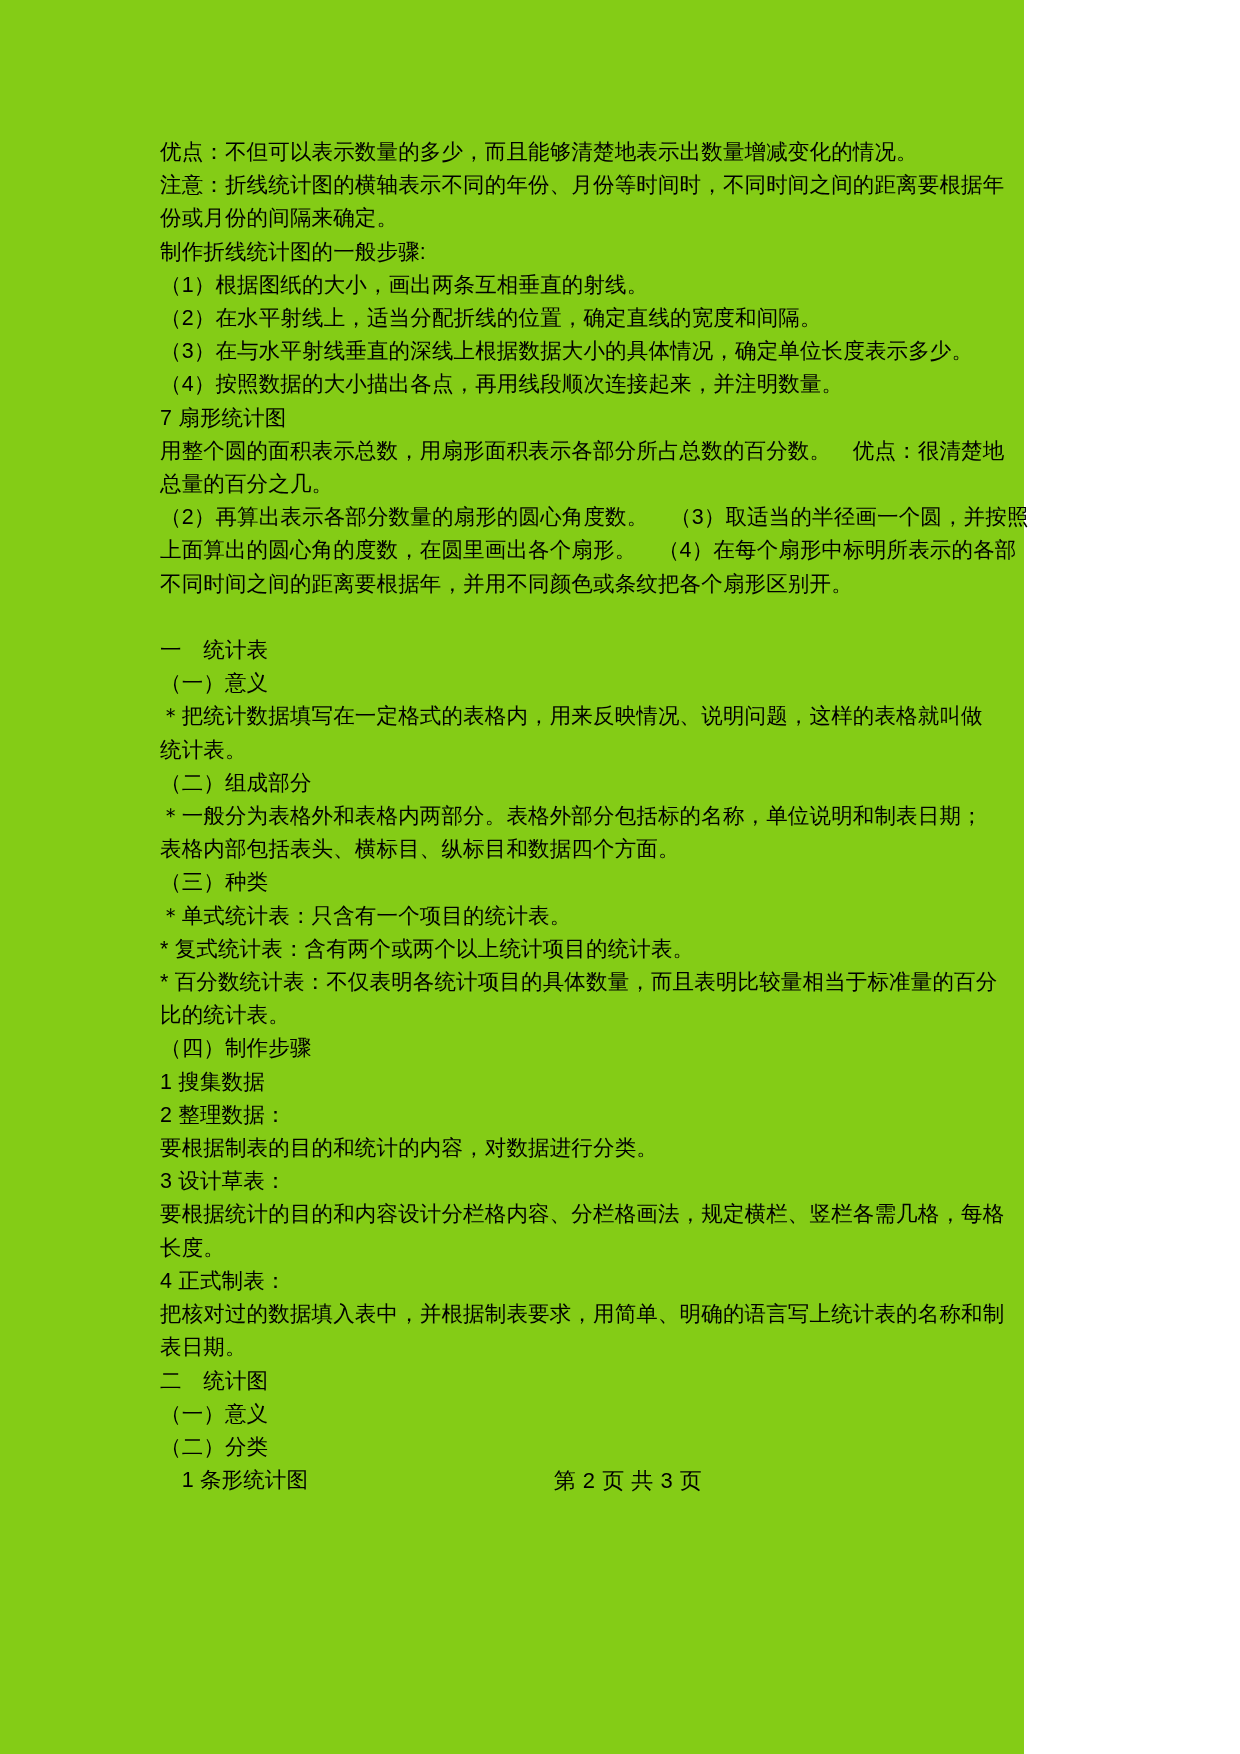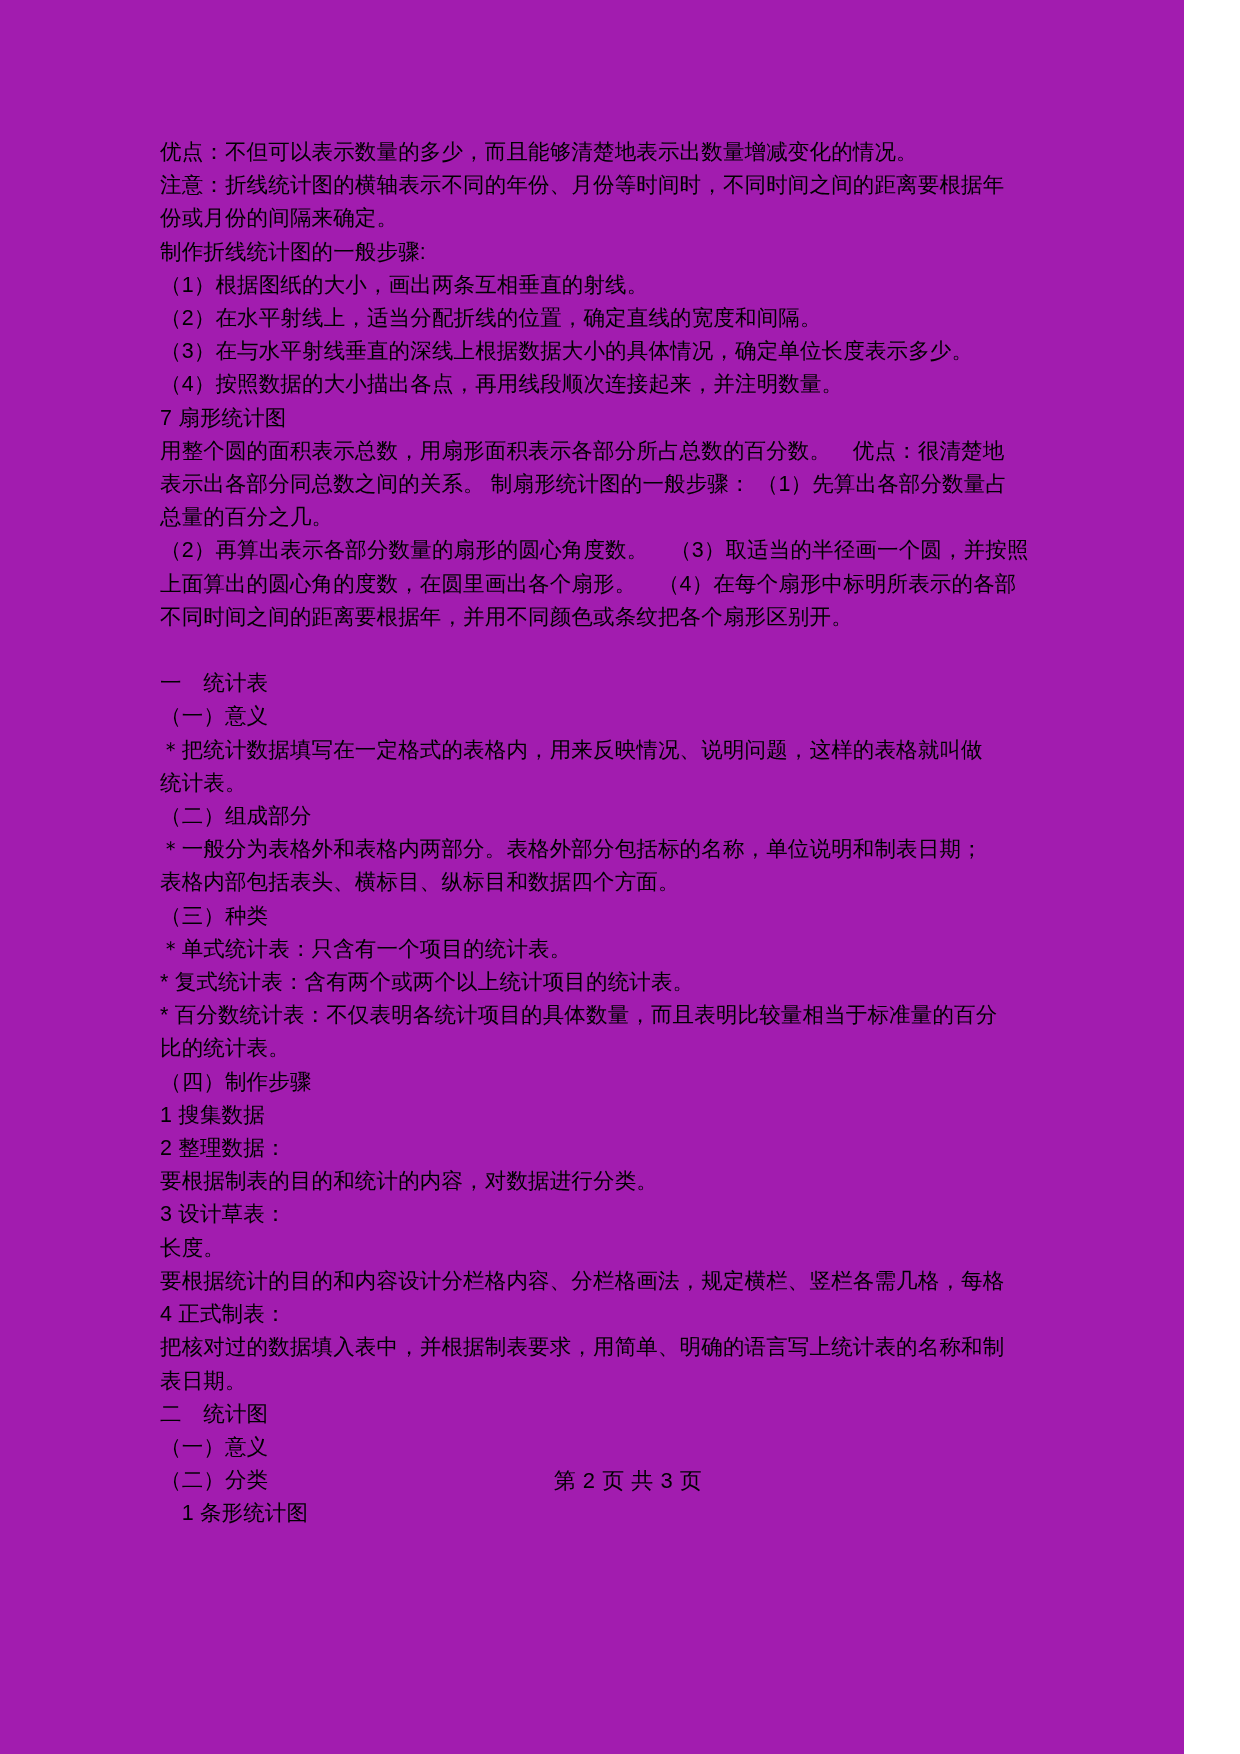--- a/index.html
+++ b/index.html
@@ -12,23 +12,23 @@
     height: 1754px;
     font-family: "Liberation Sans", "DejaVu Sans", sans-serif;
     color: #000000;
     position: relative;
     overflow: hidden;
   }
   .page {
     position: absolute;
     left: 0;
     top: 0;
-    width: 1184px;
+    width: 1024px;
     height: 1754px;
-    background: #a21caf;
+    background: #84cc16;
   }
   .content {
     position: absolute;
     left: 160px;
     top: 136px;
     width: 925px;
   }
   .line {
     font-size: 21.5px;
     line-height: 33.2px;
@@ -60,21 +60,20 @@
     <div class="line">优点：不但可以表示数量的多少，而且能够清楚地表示出数量增减变化的情况。</div>
     <div class="line">注意：折线统计图的横轴表示不同的年份、月份等时间时，不同时间之间的距离要根据年</div>
     <div class="line">份或月份的间隔来确定。</div>
     <div class="line">制作折线统计图的一般步骤:</div>
     <div class="line">（1）根据图纸的大小，画出两条互相垂直的射线。</div>
     <div class="line">（2）在水平射线上，适当分配折线的位置，确定直线的宽度和间隔。</div>
     <div class="line">（3）在与水平射线垂直的深线上根据数据大小的具体情况，确定单位长度表示多少。</div>
     <div class="line">（4）按照数据的大小描出各点，再用线段顺次连接起来，并注明数量。</div>
     <div class="line">7 扇形统计图</div>
     <div class="line">用整个圆的面积表示总数，用扇形面积表示各部分所占总数的百分数。　优点：很清楚地</div>
-    <div class="line">表示出各部分同总数之间的关系。 制扇形统计图的一般步骤： （1）先算出各部分数量占</div>
     <div class="line">总量的百分之几。</div>
     <div class="line">（2）再算出表示各部分数量的扇形的圆心角度数。　（3）取适当的半径画一个圆，并按照</div>
     <div class="line">上面算出的圆心角的度数，在圆里画出各个扇形。　（4）在每个扇形中标明所表示的各部</div>
     <div class="line">不同时间之间的距离要根据年，并用不同颜色或条纹把各个扇形区别开。</div>
     <div class="line blank"></div>
     <div class="line">一　统计表</div>
     <div class="line">（一）意义</div>
     <div class="line">＊把统计数据填写在一定格式的表格内，用来反映情况、说明问题，这样的表格就叫做</div>
     <div class="line">统计表。</div>
     <div class="line">（二）组成部分</div>
@@ -83,22 +82,22 @@
     <div class="line">（三）种类</div>
     <div class="line">＊单式统计表：只含有一个项目的统计表。</div>
     <div class="line">* 复式统计表：含有两个或两个以上统计项目的统计表。</div>
     <div class="line">* 百分数统计表：不仅表明各统计项目的具体数量，而且表明比较量相当于标准量的百分</div>
     <div class="line">比的统计表。</div>
     <div class="line">（四）制作步骤</div>
     <div class="line">1 搜集数据</div>
     <div class="line">2 整理数据：</div>
     <div class="line">要根据制表的目的和统计的内容，对数据进行分类。</div>
     <div class="line">3 设计草表：</div>
+    <div class="line">要根据统计的目的和内容设计分栏格内容、分栏格画法，规定横栏、竖栏各需几格，每格</div>
     <div class="line">长度。</div>
-    <div class="line">要根据统计的目的和内容设计分栏格内容、分栏格画法，规定横栏、竖栏各需几格，每格</div>
     <div class="line">4 正式制表：</div>
     <div class="line">把核对过的数据填入表中，并根据制表要求，用简单、明确的语言写上统计表的名称和制</div>
     <div class="line">表日期。</div>
     <div class="line">二　统计图</div>
     <div class="line">（一）意义</div>
     <div class="line">（二）分类</div>
     <div class="line">　1 条形统计图</div>
   </div>
 
   <div class="footer">第 2 页 共 3 页</div>

